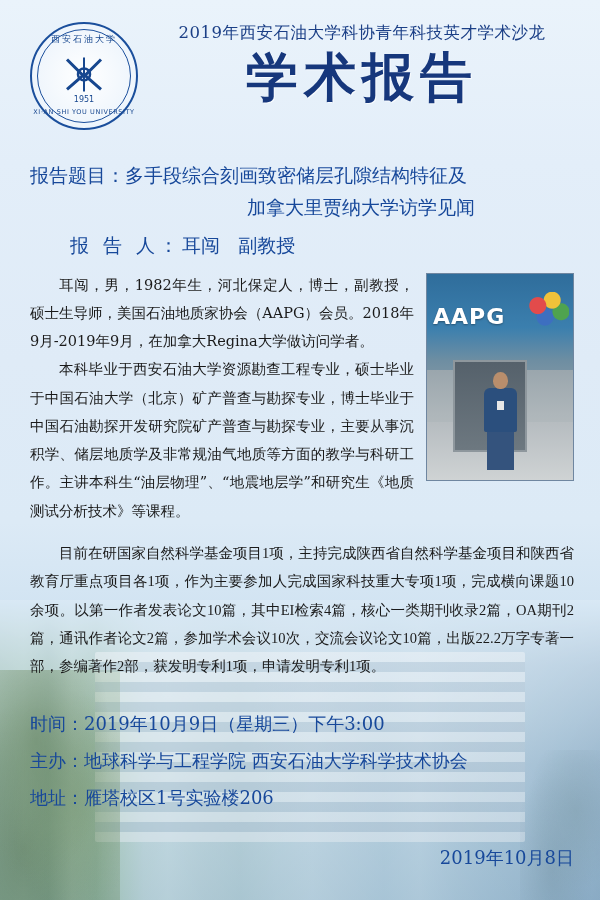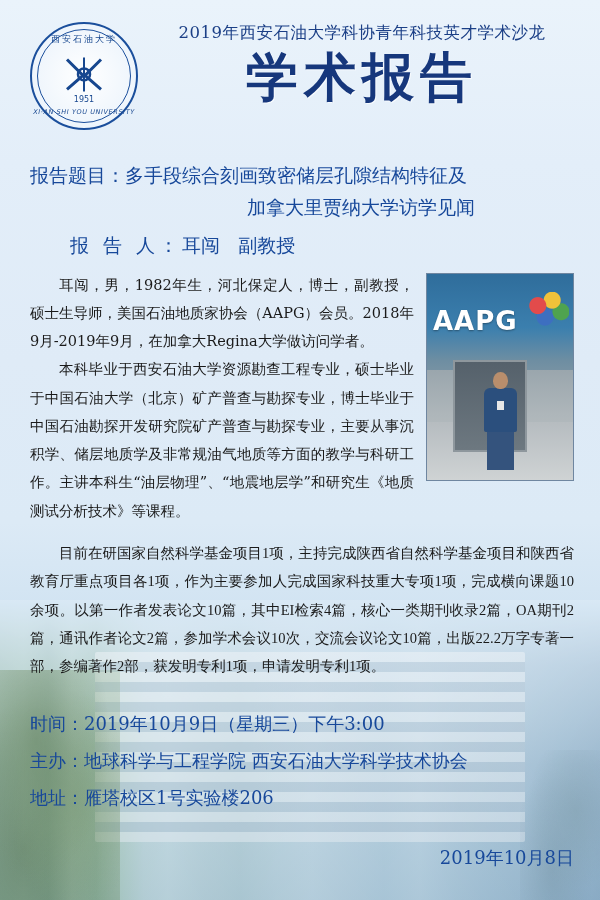--- a/index.html
+++ b/index.html
@@ -127,21 +127,20 @@
   }
   .logo .en-bottom {
     position: absolute;
     bottom: 12px;
     left: 0;
     right: 0;
     text-align: center;
     font-size: 6.5px;
     letter-spacing: 0.6px;
     color: #17478f;
-    font-style: italic;
   }
   .logo .year {
     position: absolute;
     bottom: 24px;
     left: 0;
     right: 0;
     text-align: center;
     font-size: 8px;
     color: #17478f;
   }
@@ -232,21 +231,21 @@
   }
   .photo .hall-floor {
     position: absolute;
     left: 0; right: 0; bottom: 0; height: 58px;
     background: linear-gradient(to bottom, #b6bcc0, #cfd3d4);
   }
   .photo .banner {
     position: absolute;
     left: 6px;
     top: 22px;
-    font-size: 26px;
+    font-size: 22px;
     font-weight: bold;
     color: #ffffff;
     letter-spacing: 1px;
     text-shadow: 0 1px 2px rgba(0,0,0,0.35);
     font-family: "DejaVu Sans", "Liberation Sans", sans-serif;
   }
   .photo .balloons {
     position: absolute;
     right: 4px;
     top: 18px;

